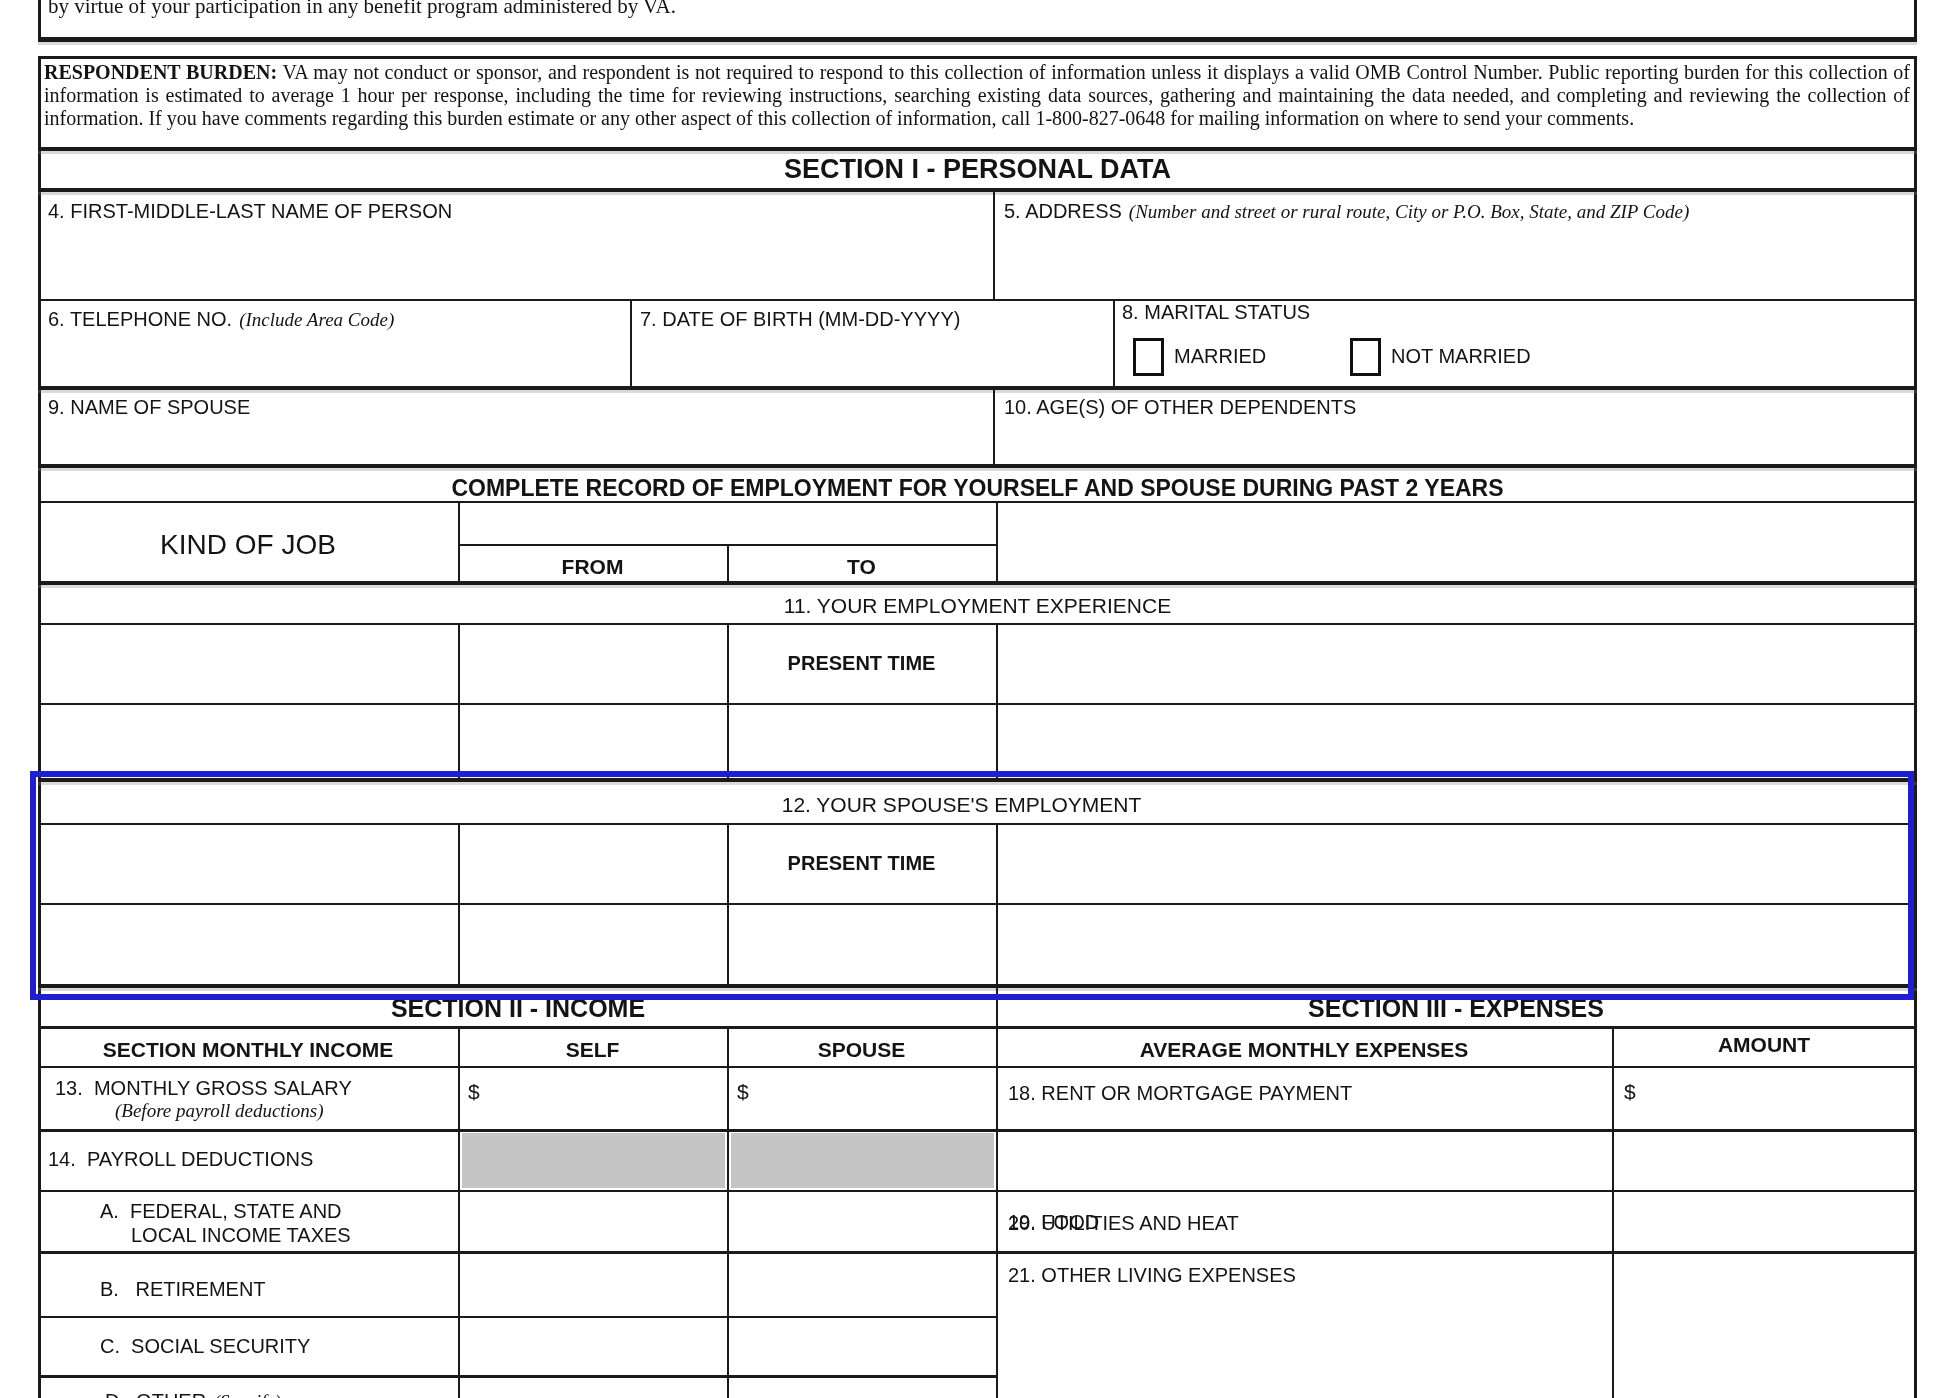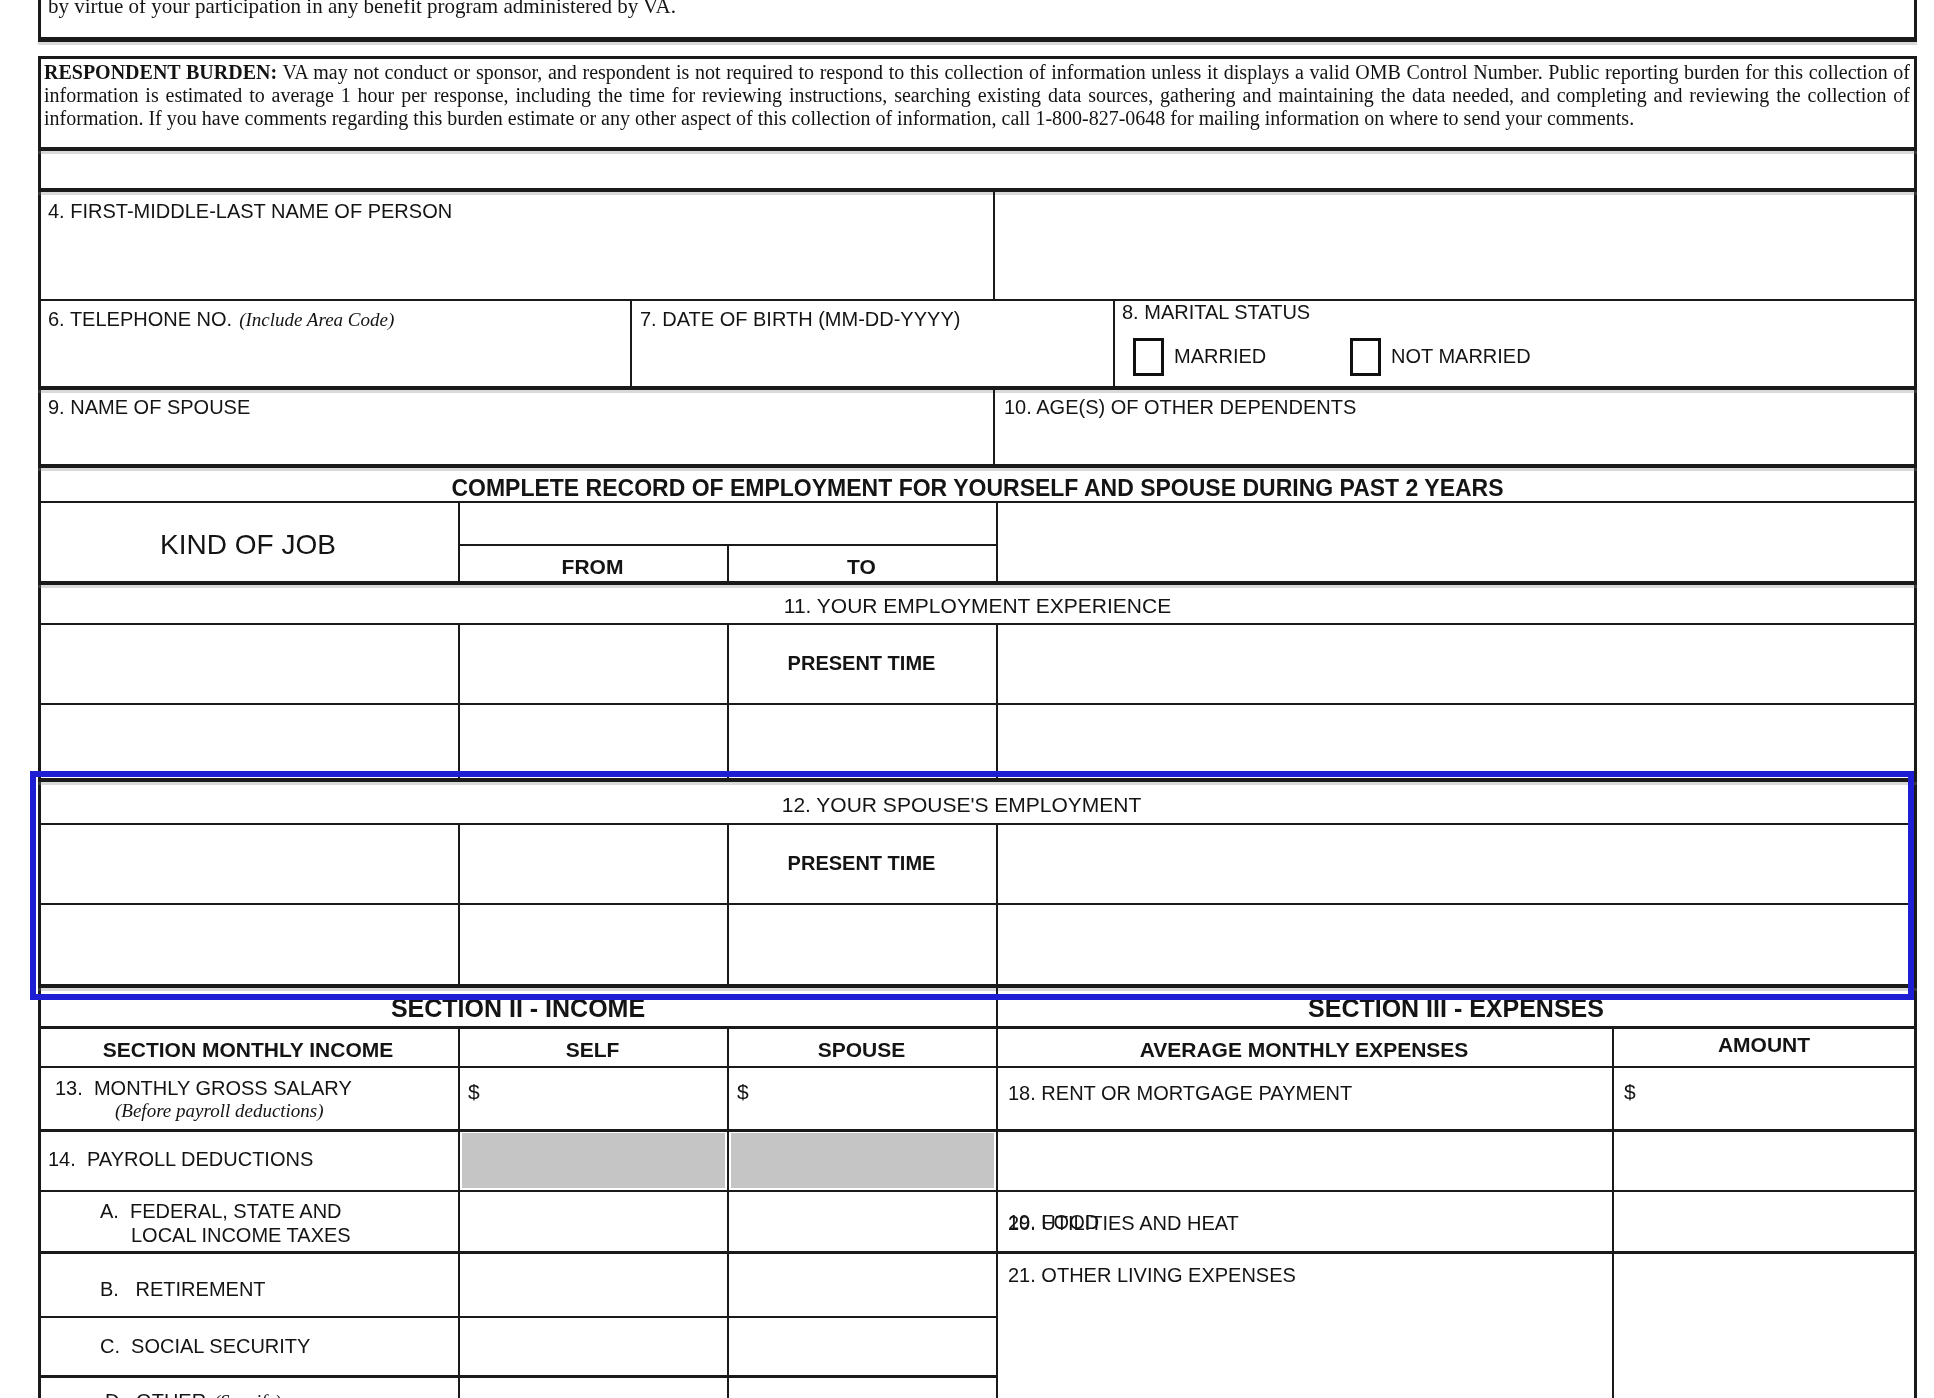--- a/index.html
+++ b/index.html
@@ -30,25 +30,27 @@
   <div class="vline" style="left:38px;top:56px;width:3px;height:1342px"></div>
   <div class="vline" style="left:1914px;top:56px;width:3px;height:1342px"></div>
 
   <div class="txt ser" style="left:48px;top:-5px;font-size:21px">by virtue of your participation in any benefit program administered by VA.</div>
   <div class="hline thick" style="left:38px;top:37px;width:1879px;height:5px"></div>
 
   <div class="hline" style="left:38px;top:56px;width:1879px;height:3px"></div>
   <div class="burden"><b>RESPONDENT BURDEN:</b> <span>VA may not conduct or sponsor, and respondent is not required to respond to this collection of information unless it displays a valid OMB Control Number.  Public reporting burden for this collection of information is estimated to average 1 hour per response, including the time for reviewing instructions, searching existing data sources, gathering and maintaining the data needed, and completing and reviewing the collection of information.  If you have comments regarding this burden estimate or any other aspect of this collection of information, call 1-800-827-0648 for mailing information on where to send your comments.</span></div>
   <div class="hline thick" style="left:38px;top:147px;width:1879px;height:4px"></div>
 
+  <div class="txt b ctr" style="left:40px;top:155px;width:1875px;font-size:27px">SECTION I - PERSONAL DATA</div>
   <div class="hline thick" style="left:38px;top:188px;width:1879px;height:4px"></div>
 
   <div class="fill" style="left:42px;top:194px;width:949px;height:103px"></div>
   <div class="fill" style="left:997px;top:194px;width:915px;height:103px"></div>
   <div class="txt" style="left:48px;top:200px">4. FIRST-MIDDLE-LAST NAME OF PERSON</div>
+  <div class="txt" style="left:1004px;top:200px"><span>5. ADDRESS</span><span class="hint">(Number and street or rural route, City or P.O. Box, State, and ZIP Code)</span></div>
   <div class="vline" style="left:993px;top:192px;width:2px;height:107px"></div>
   <div class="hline" style="left:38px;top:299px;width:1879px;height:2px"></div>
 
   <div class="fill" style="left:42px;top:303px;width:586px;height:81px"></div>
   <div class="fill" style="left:634px;top:303px;width:477px;height:81px"></div>
   <div class="txt" style="left:48px;top:308px"><span>6. TELEPHONE NO.</span><span class="hint">(Include Area Code)</span></div>
   <div class="txt" style="left:640px;top:308px">7. DATE OF BIRTH (MM-DD-YYYY)</div>
   <div class="txt" style="left:1122px;top:301px">8. MARITAL STATUS</div>
   <div class="checkbox" style="left:1133px;top:338px"></div>
   <div class="txt" style="left:1174px;top:345px">MARRIED</div>

